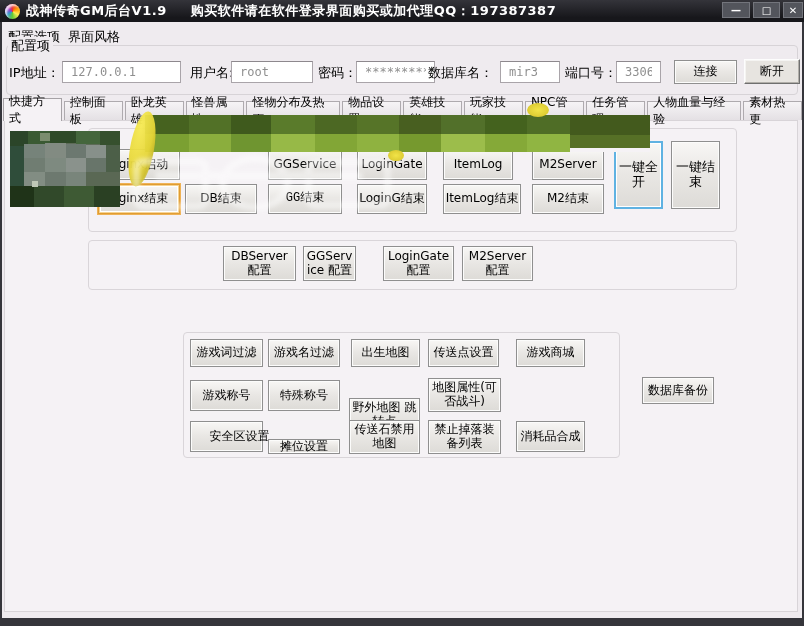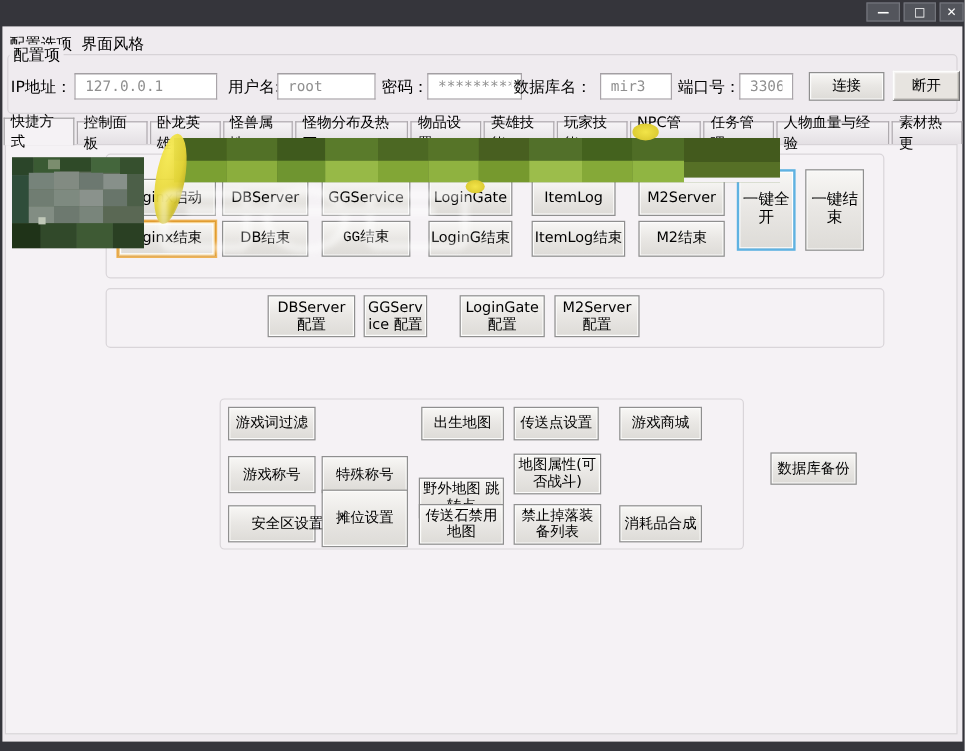--- a/index.html
+++ b/index.html
@@ -95,20 +95,25 @@
   }
   .wm-dot{z-index:7;border-radius:50%;background:radial-gradient(#f2e448,#ddcc33 70%,rgba(221,204,51,0));}
   .wm-text{left:115px;top:152px;width:320px;height:55px;z-index:9;opacity:.45;filter:blur(2px);}
   .wm-text div{position:absolute;border:7px solid #fff;border-radius:10px;}
 </style>
 </head>
 <body>
 
 <div class="screen">
 
+  <div class="titlebar">
+    <div class="app-icon"></div>
+    <div class="title-text">战神传奇GM后台V1.9</div>
+    <div class="title-notice">购买软件请在软件登录界面购买或加代理QQ：197387387</div>
+  </div>
   <div class="winbtn" style="left:722px;width:28px;">
       <span>—</span>
     </div>
   <div class="winbtn" style="left:753px;width:27px;">
       <span>□</span>
     </div>
   <div class="winbtn" style="left:783px;width:20px;">
       <span>✕</span>
     </div>
 
@@ -151,21 +156,20 @@
     <span class="tab">任务管理</span>
     <span class="tab">人物血量与经验</span>
     <span class="tab">素材热更</span>
   </div>
 
   <div class="panel"></div>
 
   <div class="panel-group" style="left:88px;top:128px;width:649px;height:104px;"></div>
 
   <div class="btn nowrap" style="left:98px;top:149px;width:82px;height:31px;">Nginx启动</div>
-  <div class="btn nowrap" style="left:185px;top:149px;width:72px;height:31px;">DBServer</div>
   <div class="btn nowrap" style="left:268px;top:149px;width:74px;height:31px;">GGService</div>
   <div class="btn nowrap" style="left:357px;top:149px;width:70px;height:31px;">LoginGate</div>
   <div class="btn nowrap" style="left:443px;top:149px;width:70px;height:31px;">ItemLog</div>
   <div class="btn nowrap" style="left:532px;top:149px;width:72px;height:31px;">M2Server</div>
 
   <div class="btn nowrap focus-orange" style="left:98px;top:184px;width:82px;height:30px;">Nginx结束</div>
   <div class="btn nowrap" style="left:185px;top:184px;width:72px;height:30px;">DB结束</div>
   <div class="btn nowrap" style="left:268px;top:184px;width:74px;height:30px;font-family:Liberation Mono, monospace;">GG结束</div>
   <div class="btn nowrap" style="left:357px;top:184px;width:70px;height:30px;">LoginG结束</div>
   <div class="btn nowrap" style="left:443px;top:184px;width:78px;height:30px;">ItemLog结束</div>
@@ -176,31 +180,32 @@
 
   <div class="panel-group" style="left:88px;top:240px;width:649px;height:50px;"></div>
   <div class="btn" style="left:223px;top:246px;width:73px;height:35px;">DBServer 配置</div>
   <div class="btn" style="left:303px;top:246px;width:53px;height:35px;">GGService 配置</div>
   <div class="btn" style="left:383px;top:246px;width:71px;height:35px;">LoginGate 配置</div>
   <div class="btn" style="left:462px;top:246px;width:71px;height:35px;">M2Server 配置</div>
 
   <div class="panel-group" style="left:183px;top:332px;width:437px;height:126px;"></div>
 
   <div class="btn nowrap" style="left:190px;top:339px;width:73px;height:28px;">游戏词过滤</div>
+  <div class="btn nowrap" style="left:268px;top:339px;width:72px;height:28px;">游戏名过滤</div>
   <div class="btn nowrap" style="left:351px;top:339px;width:69px;height:28px;">出生地图</div>
   <div class="btn nowrap" style="left:428px;top:339px;width:71px;height:28px;">传送点设置</div>
   <div class="btn nowrap" style="left:516px;top:339px;width:69px;height:28px;">游戏商城</div>
 
   <div class="btn nowrap" style="left:190px;top:380px;width:73px;height:31px;">游戏称号</div>
   <div class="btn nowrap" style="left:268px;top:380px;width:72px;height:31px;">特殊称号</div>
   <div class="btn" style="left:349px;top:398px;width:71px;height:34px;">野外地图 跳转点</div>
   <div class="btn" style="left:428px;top:378px;width:73px;height:34px;">地图属性(可否战斗)</div>
 
   <div class="btn nowrap" style="left:190px;top:421px;width:73px;height:31px;padding-left:28px;">安全区设置</div>
-  <div class="btn nowrap" style="left:268px;top:408px;width:72px;height:48px;">摊位设置</div>
+  <div class="btn nowrap" style="left:268px;top:439px;width:72px;height:15px;">摊位设置</div>
   <div class="btn" style="left:349px;top:420px;width:71px;height:34px;">传送石禁用地图</div>
   <div class="btn" style="left:428px;top:420px;width:73px;height:34px;">禁止掉落装备列表</div>
   <div class="btn nowrap" style="left:516px;top:421px;width:69px;height:31px;">消耗品合成</div>
 
   <div class="btn nowrap" style="left:642px;top:377px;width:72px;height:27px;">数据库备份</div>
 
   <div class="wm wm-photo">
     <svg width="110" height="76" viewBox="0 0 110 76" xmlns="http://www.w3.org/2000/svg">
       <rect x="0" y="0" width="110" height="76" fill="#5d6b57"></rect>
       <rect x="0" y="0" width="18" height="15" fill="#2b4529"></rect>

